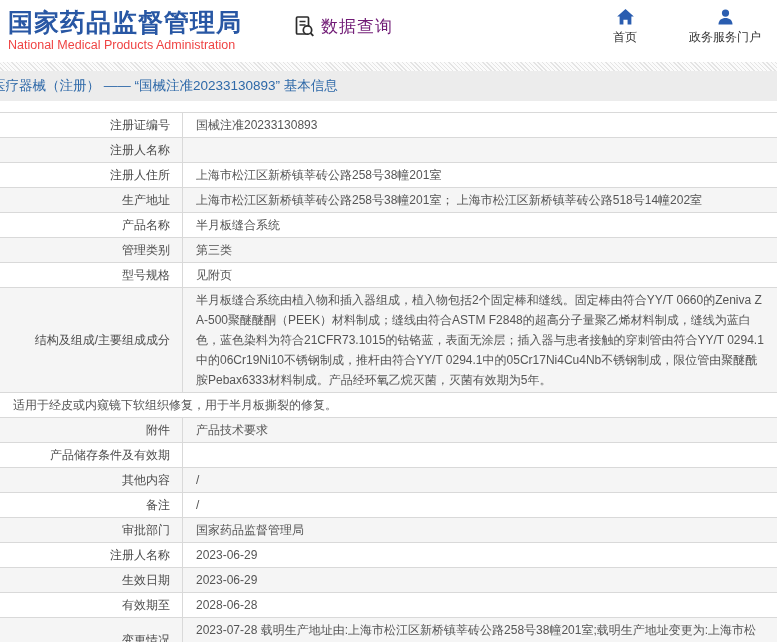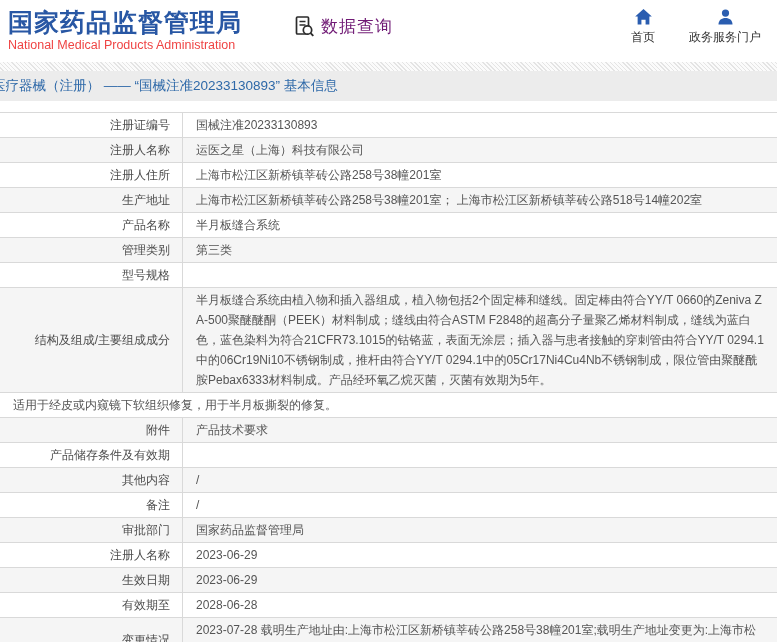--- a/index.html
+++ b/index.html
@@ -9,21 +9,21 @@
     color:#4c4c4c;
   }
   
   .header{height:62px;display:flex;align-items:flex-start;padding-top:7px;box-sizing:border-box;background:#fff;}
   .logo{margin-left:8px;display:flex;flex-direction:column;}
   .logo-title{font-size:25px;font-weight:bold;color:#2857a4;line-height:30px;letter-spacing:1px;white-space:nowrap;}
   .logo-sub{font-size:12.5px;color:#ef4444;line-height:16px;white-space:nowrap;}
   .nav-query{display:flex;align-items:center;margin-left:50px;margin-top:7px;cursor:pointer;}
   .nav-query svg{display:block;margin-right:5px;}
   .nav-query-label{font-size:17px;color:#701a75;letter-spacing:1px;}
-  .header-right{margin-left:auto;display:flex;align-items:flex-start;margin-right:16px;margin-top:1px;gap:26px;}
+  .header-right{margin-left:auto;display:flex;align-items:flex-start;margin-right:16px;margin-top:1px;gap:44px;}
   .hr-item{display:flex;flex-direction:column;align-items:center;cursor:pointer;min-width:40px;}
   .hr-item svg{display:block;margin-bottom:3px;}
   .hr-label{font-size:12px;color:#333;white-space:nowrap;}
   
   .hatch{
     height:9px;
     background:repeating-linear-gradient(45deg,#fbfbfb 0px,#fbfbfb 2px,#e4e4e4 2px,#e4e4e4 3px);
   }
   
   .crumbbar{height:30px;background:#ececec;display:flex;align-items:center;overflow:hidden;}
@@ -97,23 +97,20 @@
 
   <div class="row">
     <div class="cell-label">注册证编号</div>
     <div class="cell-value">
         <span class="txt">国械注准20233130893</span>
       </div>
   </div>
 
   <div class="row">
     <div class="cell-label">注册人名称</div>
-    <div class="cell-value">
-        <span class="txt">运医之星（上海）科技有限公司</span>
-      </div>
   </div>
 
   <div class="row">
     <div class="cell-label">注册人住所</div>
     <div class="cell-value">
         <span class="txt">上海市松江区新桥镇莘砖公路258号38幢201室</span>
       </div>
   </div>
 
   <div class="row">
@@ -132,20 +129,23 @@
 
   <div class="row">
     <div class="cell-label">管理类别</div>
     <div class="cell-value">
         <span class="txt">第三类</span>
       </div>
   </div>
 
   <div class="row">
     <div class="cell-label">型号规格</div>
+    <div class="cell-value">
+        <span class="txt">见附页</span>
+      </div>
   </div>
 
   <div class="row" style="min-height:75px;">
     <div class="cell-label">结构及组成/主要组成成分</div>
     <div class="cell-value">
         <span class="txt">半月板缝合系统由植入物和插入器组成，植入物包括2个固定棒和缝线。固定棒由符合YY/T 0660的Zeniva ZA-500聚醚醚酮（PEEK）材料制成；缝线由符合ASTM F2848的超高分子量聚乙烯材料制成，缝线为蓝白色，蓝色染料为符合21CFR73.1015的钴铬蓝，表面无涂层；插入器与患者接触的穿刺管由符合YY/T 0294.1中的06Cr19Ni10不锈钢制成，推杆由符合YY/T 0294.1中的05Cr17Ni4Cu4Nb不锈钢制成，限位管由聚醚酰胺Pebax6333材料制成。产品经环氧乙烷灭菌，灭菌有效期为5年。</span>
       </div>
   </div>
 
   <div class="row">

